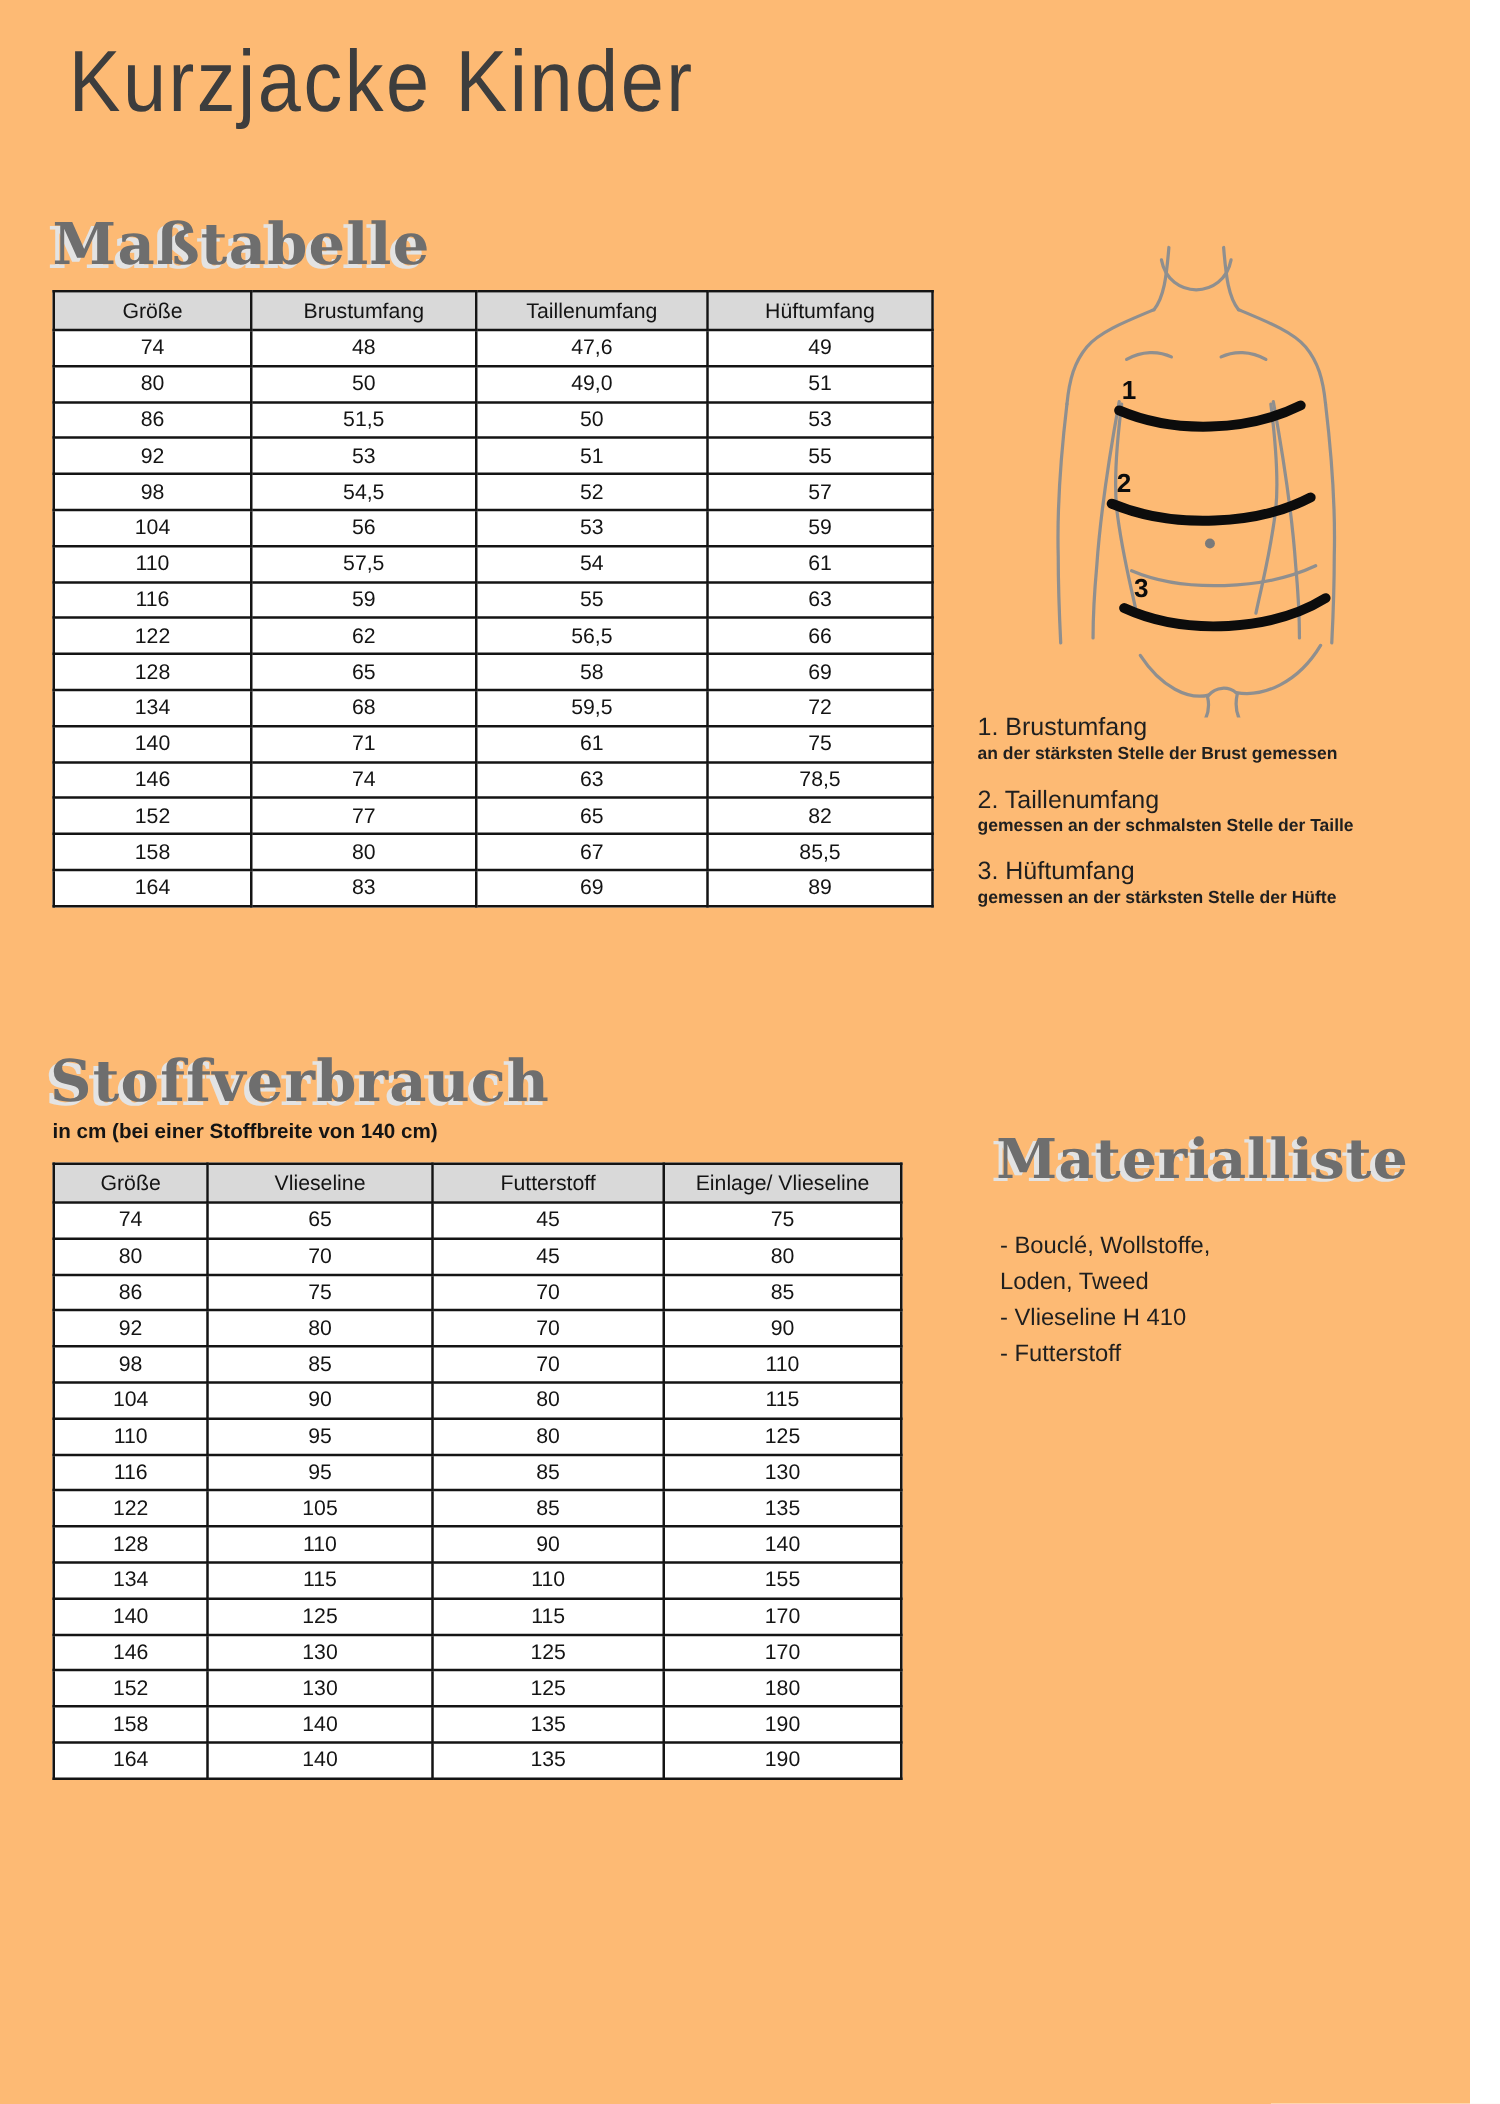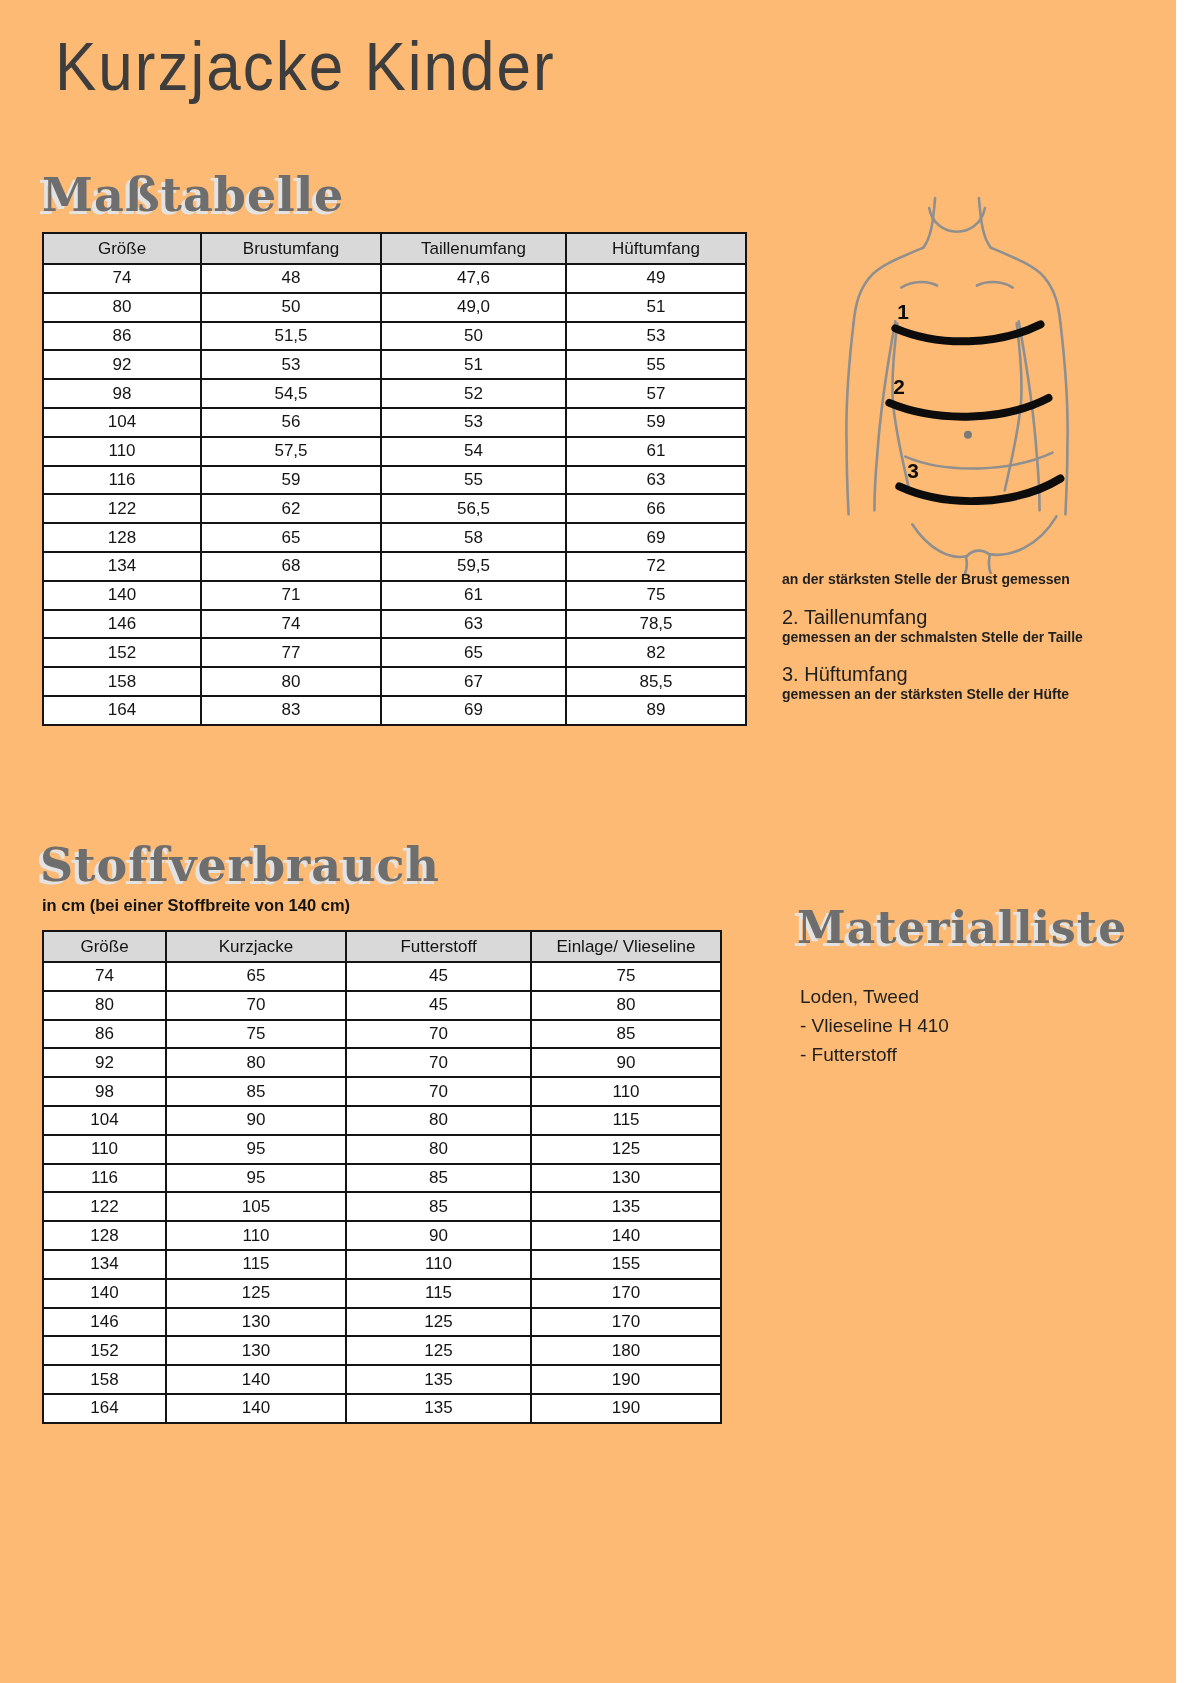--- a/index.html
+++ b/index.html
@@ -285,41 +285,42 @@
       <path class="band" d="M82,292 C132,315 202,310 244,284"></path>
 
       <text class="band-label" x="80" y="124">1</text>
       <text class="band-label" x="76" y="199">2</text>
       <text class="band-label" x="90" y="283">3</text>
     </svg>
   </div>
 
   <div class="legend">
     <div class="legend-item">
+      <div class="legend-title">1. Brustumfang</div>
       <div class="legend-desc">an der stärksten Stelle der Brust gemessen</div>
     </div>
     <div class="legend-item">
       <div class="legend-title">2. Taillenumfang</div>
       <div class="legend-desc">gemessen an der schmalsten Stelle der Taille</div>
     </div>
     <div class="legend-item">
       <div class="legend-title">3. Hüftumfang</div>
       <div class="legend-desc">gemessen an der stärksten Stelle der Hüfte</div>
     </div>
   </div>
 
 
   <div class="fancy-heading" id="stoffverbrauch-heading">Stoffverbrauch</div>
   <div class="sub-note">in cm (bei einer Stoffbreite von 140 cm)</div>
 
   <table class="data-table" id="stoffverbrauch-table" data-table="stoffverbrauch.table">
       <thead>
         <tr>
           <th>Größe</th>
-          <th>Kurzjacke</th>
+          <th>Vlieseline</th>
           <th>Futterstoff</th>
           <th>Einlage/ Vlieseline</th>
         </tr>
       </thead>
       <tbody>
         <tr>
           <td>74</td>
           <td>65</td>
           <td>45</td>
           <td>75</td>
@@ -412,19 +413,20 @@
           <td>164</td>
           <td>140</td>
           <td>135</td>
           <td>190</td>
         </tr>
       </tbody>
     </table>
 
   <div class="fancy-heading" id="materialliste-heading">Materialliste</div>
   <div class="material-list">
+    <div>- Bouclé, Wollstoffe,</div>
     <div>Loden, Tweed</div>
     <div>- Vlieseline H 410</div>
     <div>- Futterstoff</div>
   </div>
 
 
 </div>
 
 </body></html>

